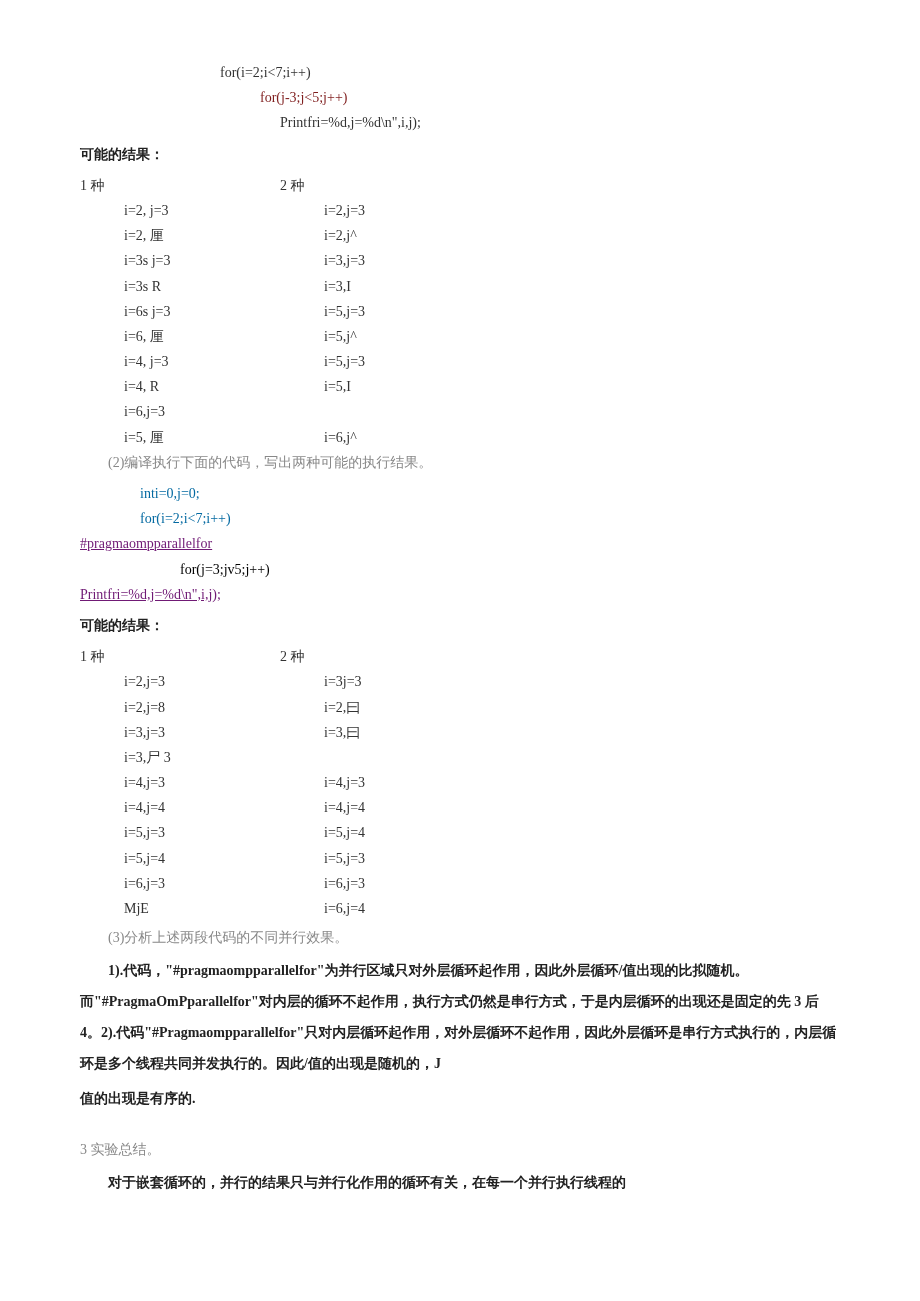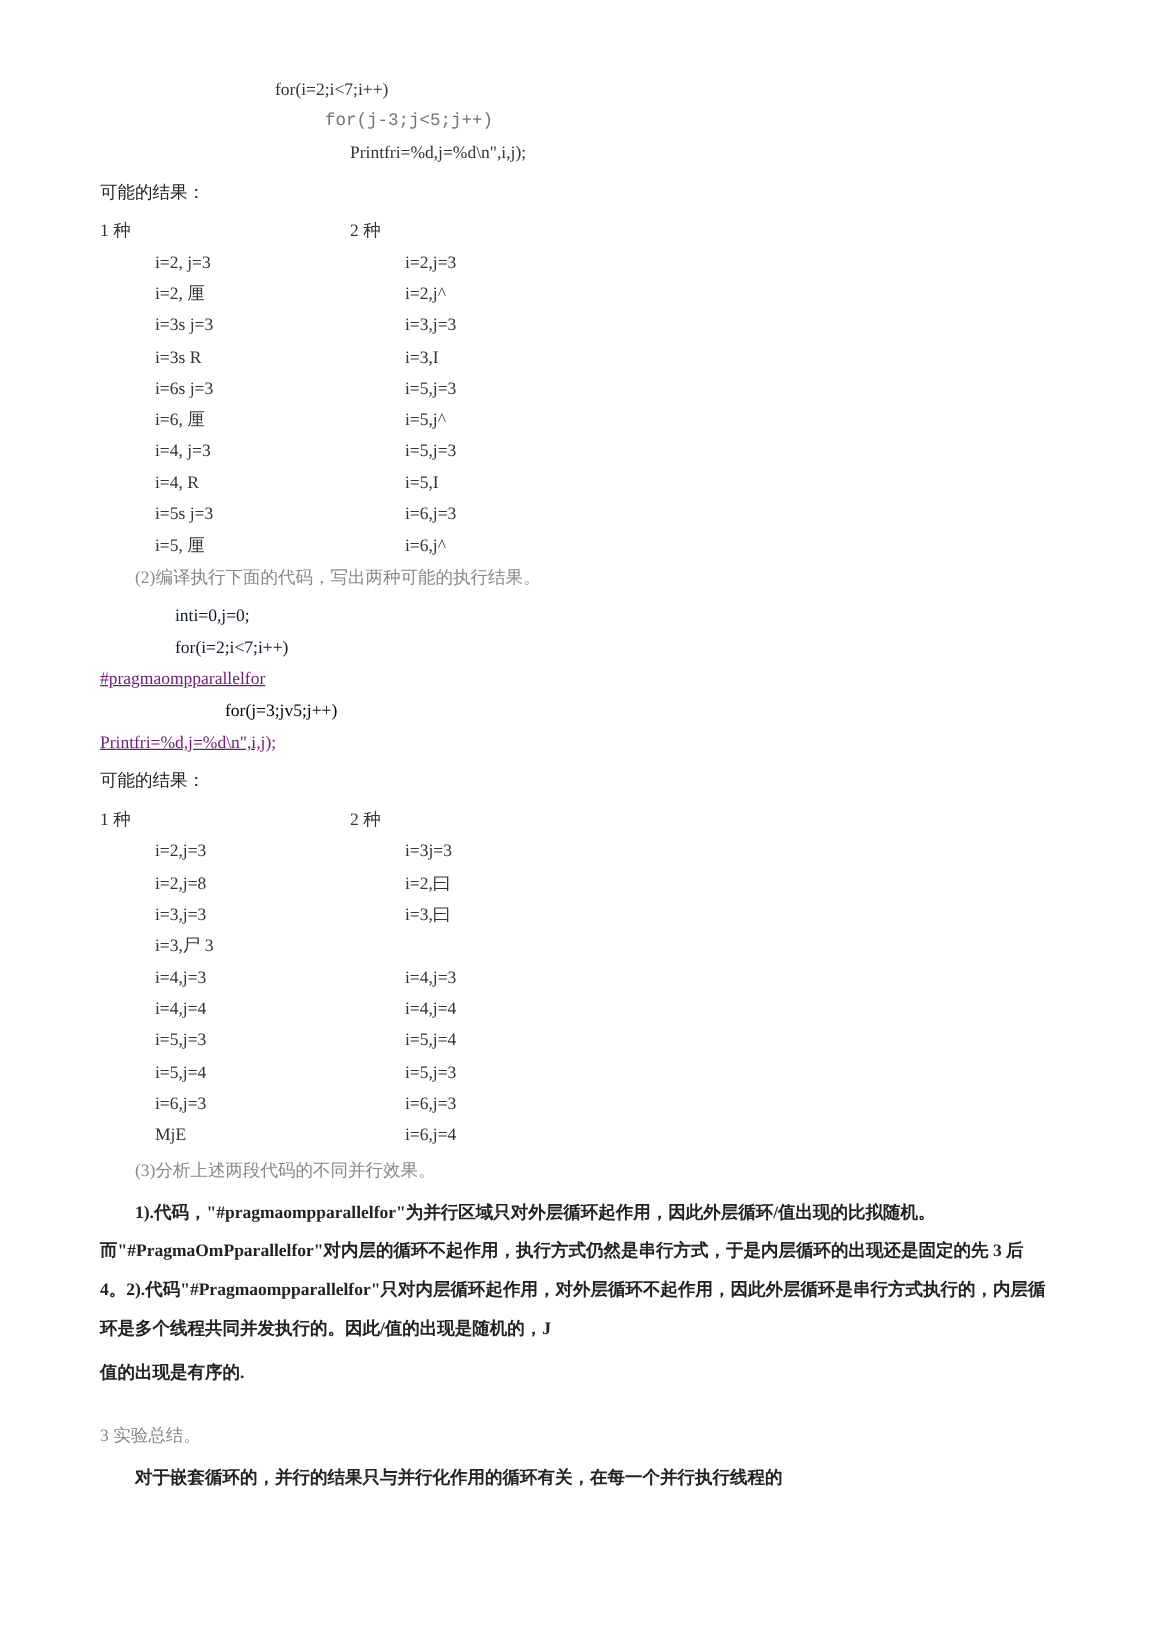--- a/index.html
+++ b/index.html
@@ -7,28 +7,28 @@
     font-size: 14px;
     line-height: 1.8;
     color: #333;
     background: #fff;
     margin: 0;
     padding: 60px 80px;
     width: 920px;
     box-sizing: border-box;
   }
   .code-indent1 { padding-left: 140px; font-family: "Times New Roman", serif; color: #333; }
-  .code-indent2 { padding-left: 180px; font-family: Liberation Mono, monospace; color: #737373; }
+  .code-indent2 { padding-left: 180px; font-family: Liberation Serif, serif; color: #7f1d1d; }
   .code-indent3 { padding-left: 200px; font-family: "Times New Roman", serif; color: #333; }
   .code-left0 { padding-left: 0px; font-family: "Times New Roman", serif; color: #701a75; text-decoration: underline; }
-  .code-left1 { padding-left: 60px; font-family: "Times New Roman", serif; color: #0f172a; }
+  .code-left1 { padding-left: 60px; font-family: "Times New Roman", serif; color: #0369a1; }
   .code-left2 { padding-left: 100px; font-family: "Times New Roman", serif; color: #000000; }
   .gray { color: #888; margin-top: 26px; }
   .bold { font-weight: bold; color: #222; }
-  .heading { color: #222; font-weight: normal; margin: 6px 0; }
+  .heading { color: #222; font-weight: bold; margin: 6px 0; }
   .row { display: flex; margin-left: 44px; }
   .colA { width: 200px; font-family: "Times New Roman", serif; }
   .colB { font-family: "Times New Roman", serif; }
   .tabhead { display: flex; margin-top: 0; }
   .tabhead .a { width: 200px; }
   .para { text-indent: 2em; margin: 6px 0; line-height: 2.2; }
   .cn-heading { color:#222; }
   .mix { font-family: "Times New Roman", "SimSun", serif; }
 </style>
 </head>
@@ -71,21 +71,20 @@
   </div>
 <div class="row">
     <div class="colA">i=4,  j=3</div>
     <div class="colB">i=5,j=3</div>
   </div>
 <div class="row">
     <div class="colA">i=4,  R</div>
     <div class="colB">i=5,I</div>
   </div>
 <div class="row">
-    <div class="colA">i=5s  j=3</div>
     <div class="colB">i=6,j=3</div>
   </div>
 <div class="row">
     <div class="colA">i=5,  厘</div>
     <div class="colB">i=6,j^</div>
   </div>
 
 <div class="gray mix" style="padding-left:2em;margin-top:0;">(2)编译执行下面的代码，写出两种可能的执行结果。</div>
 
 <div style="height:6px;"></div>

